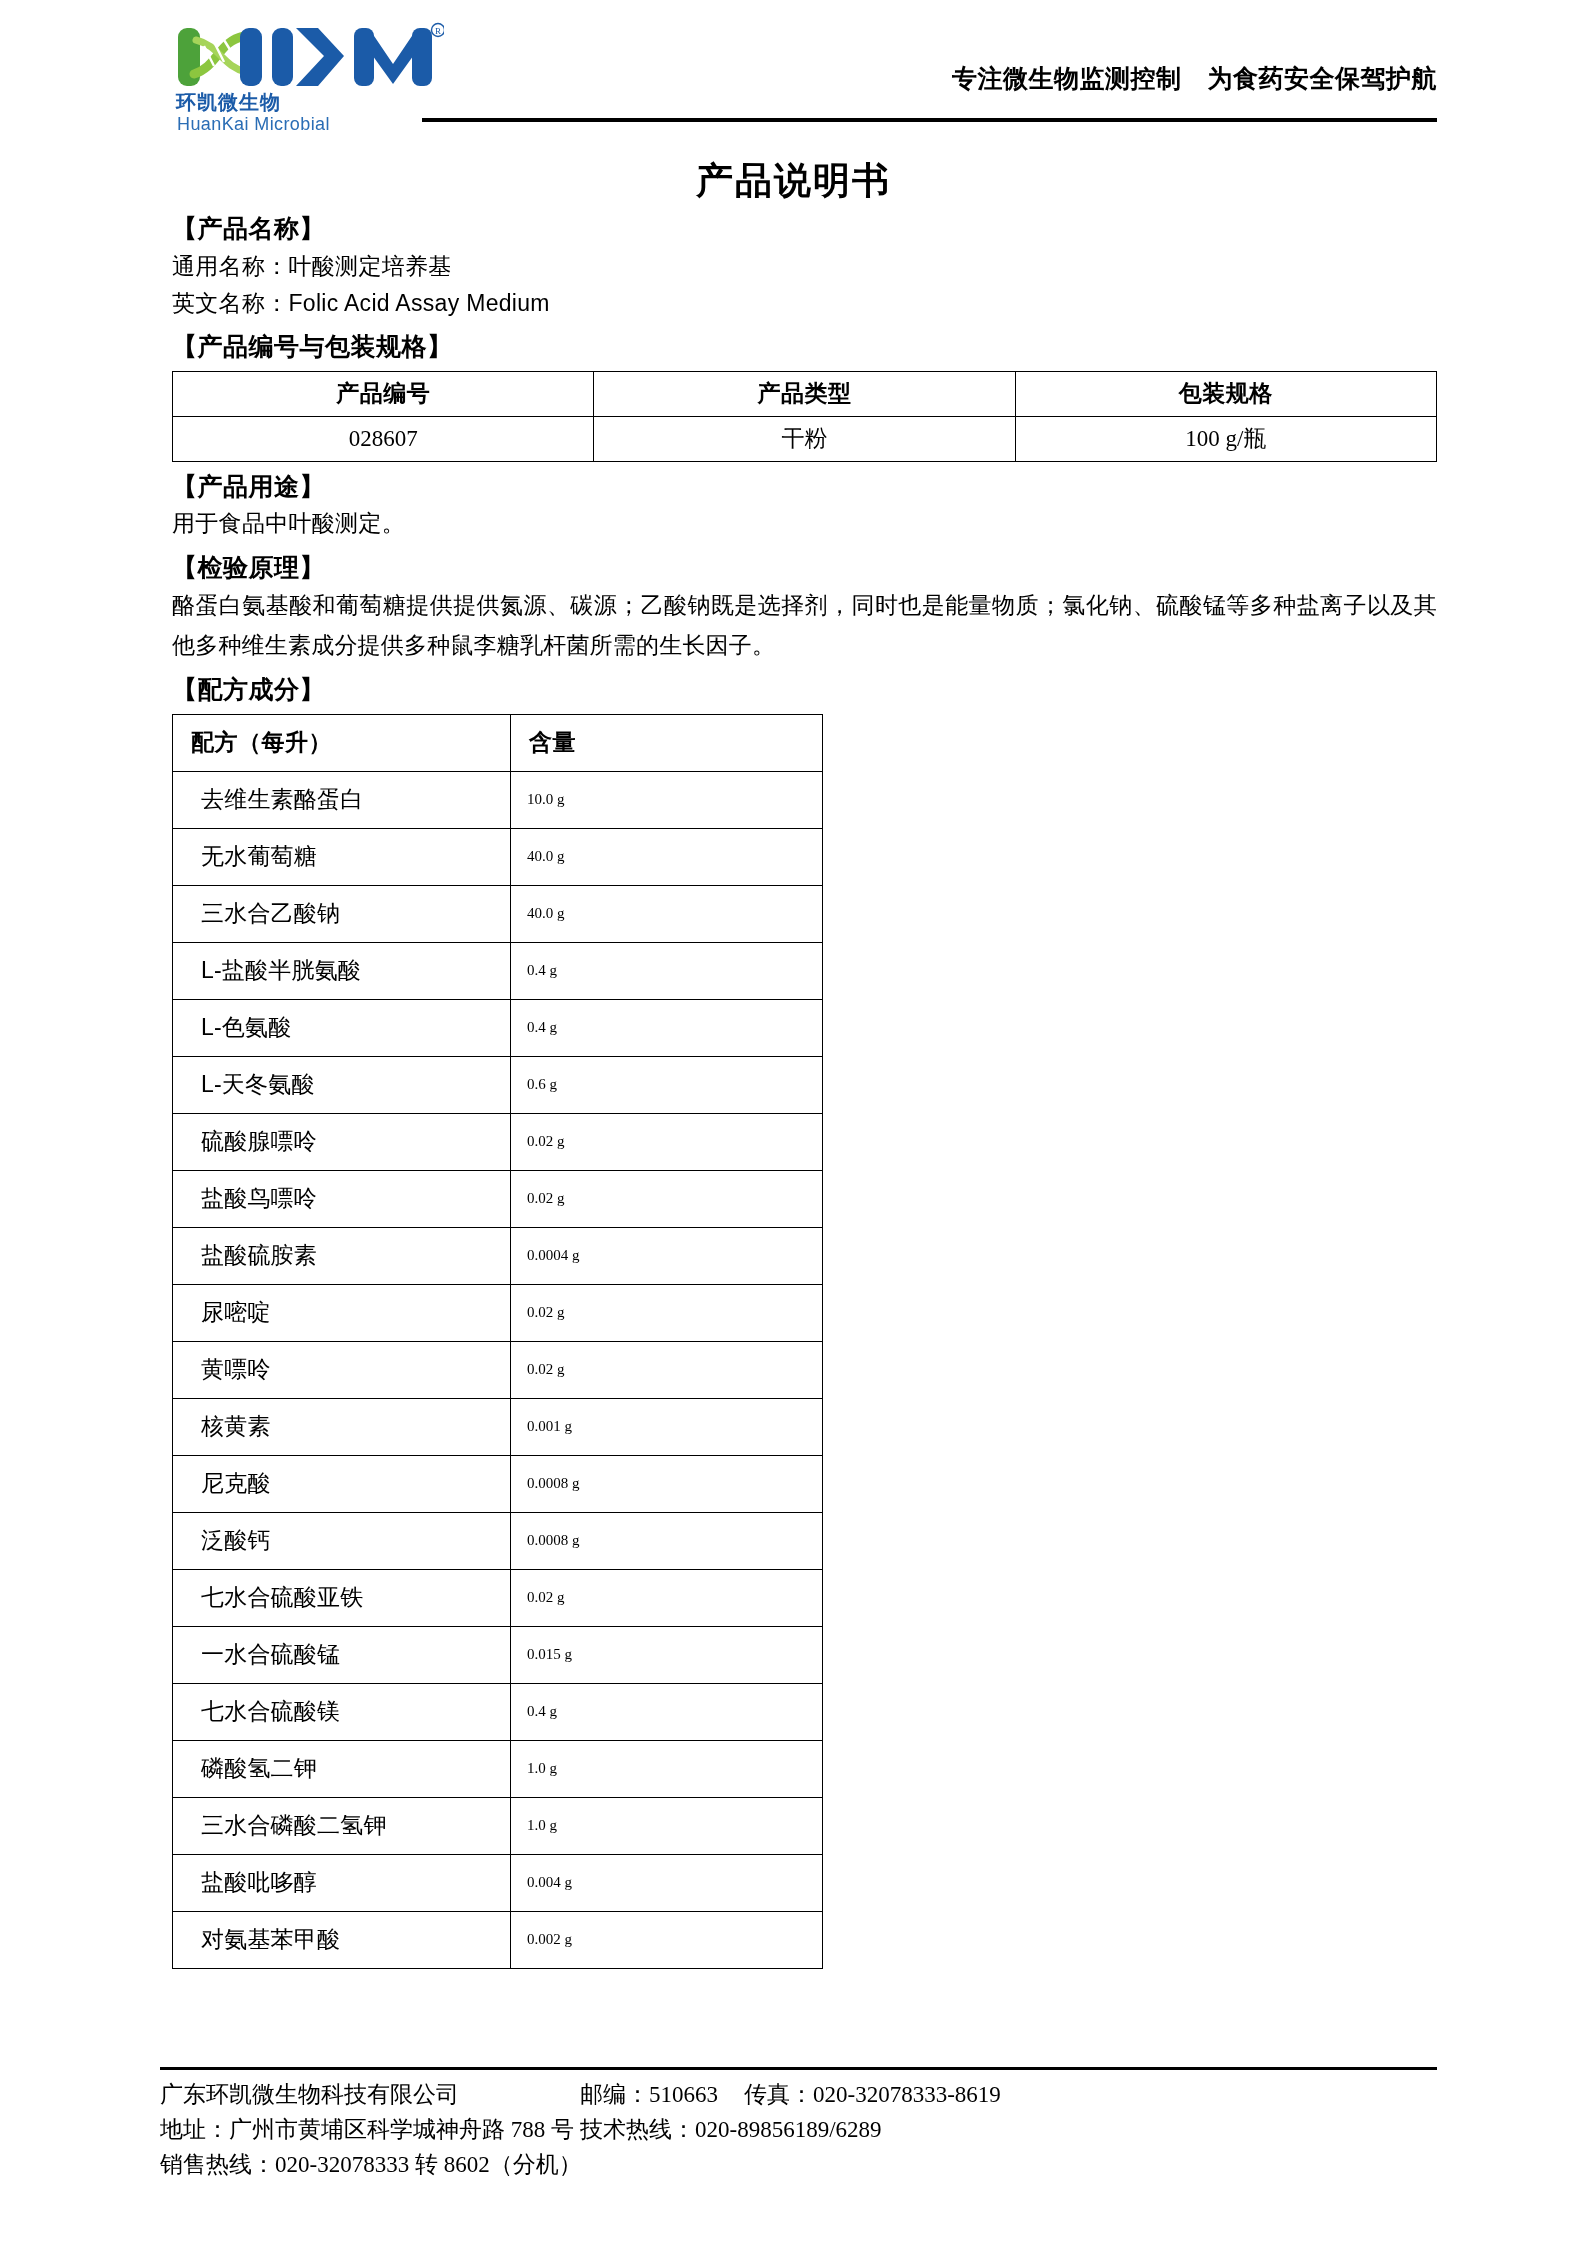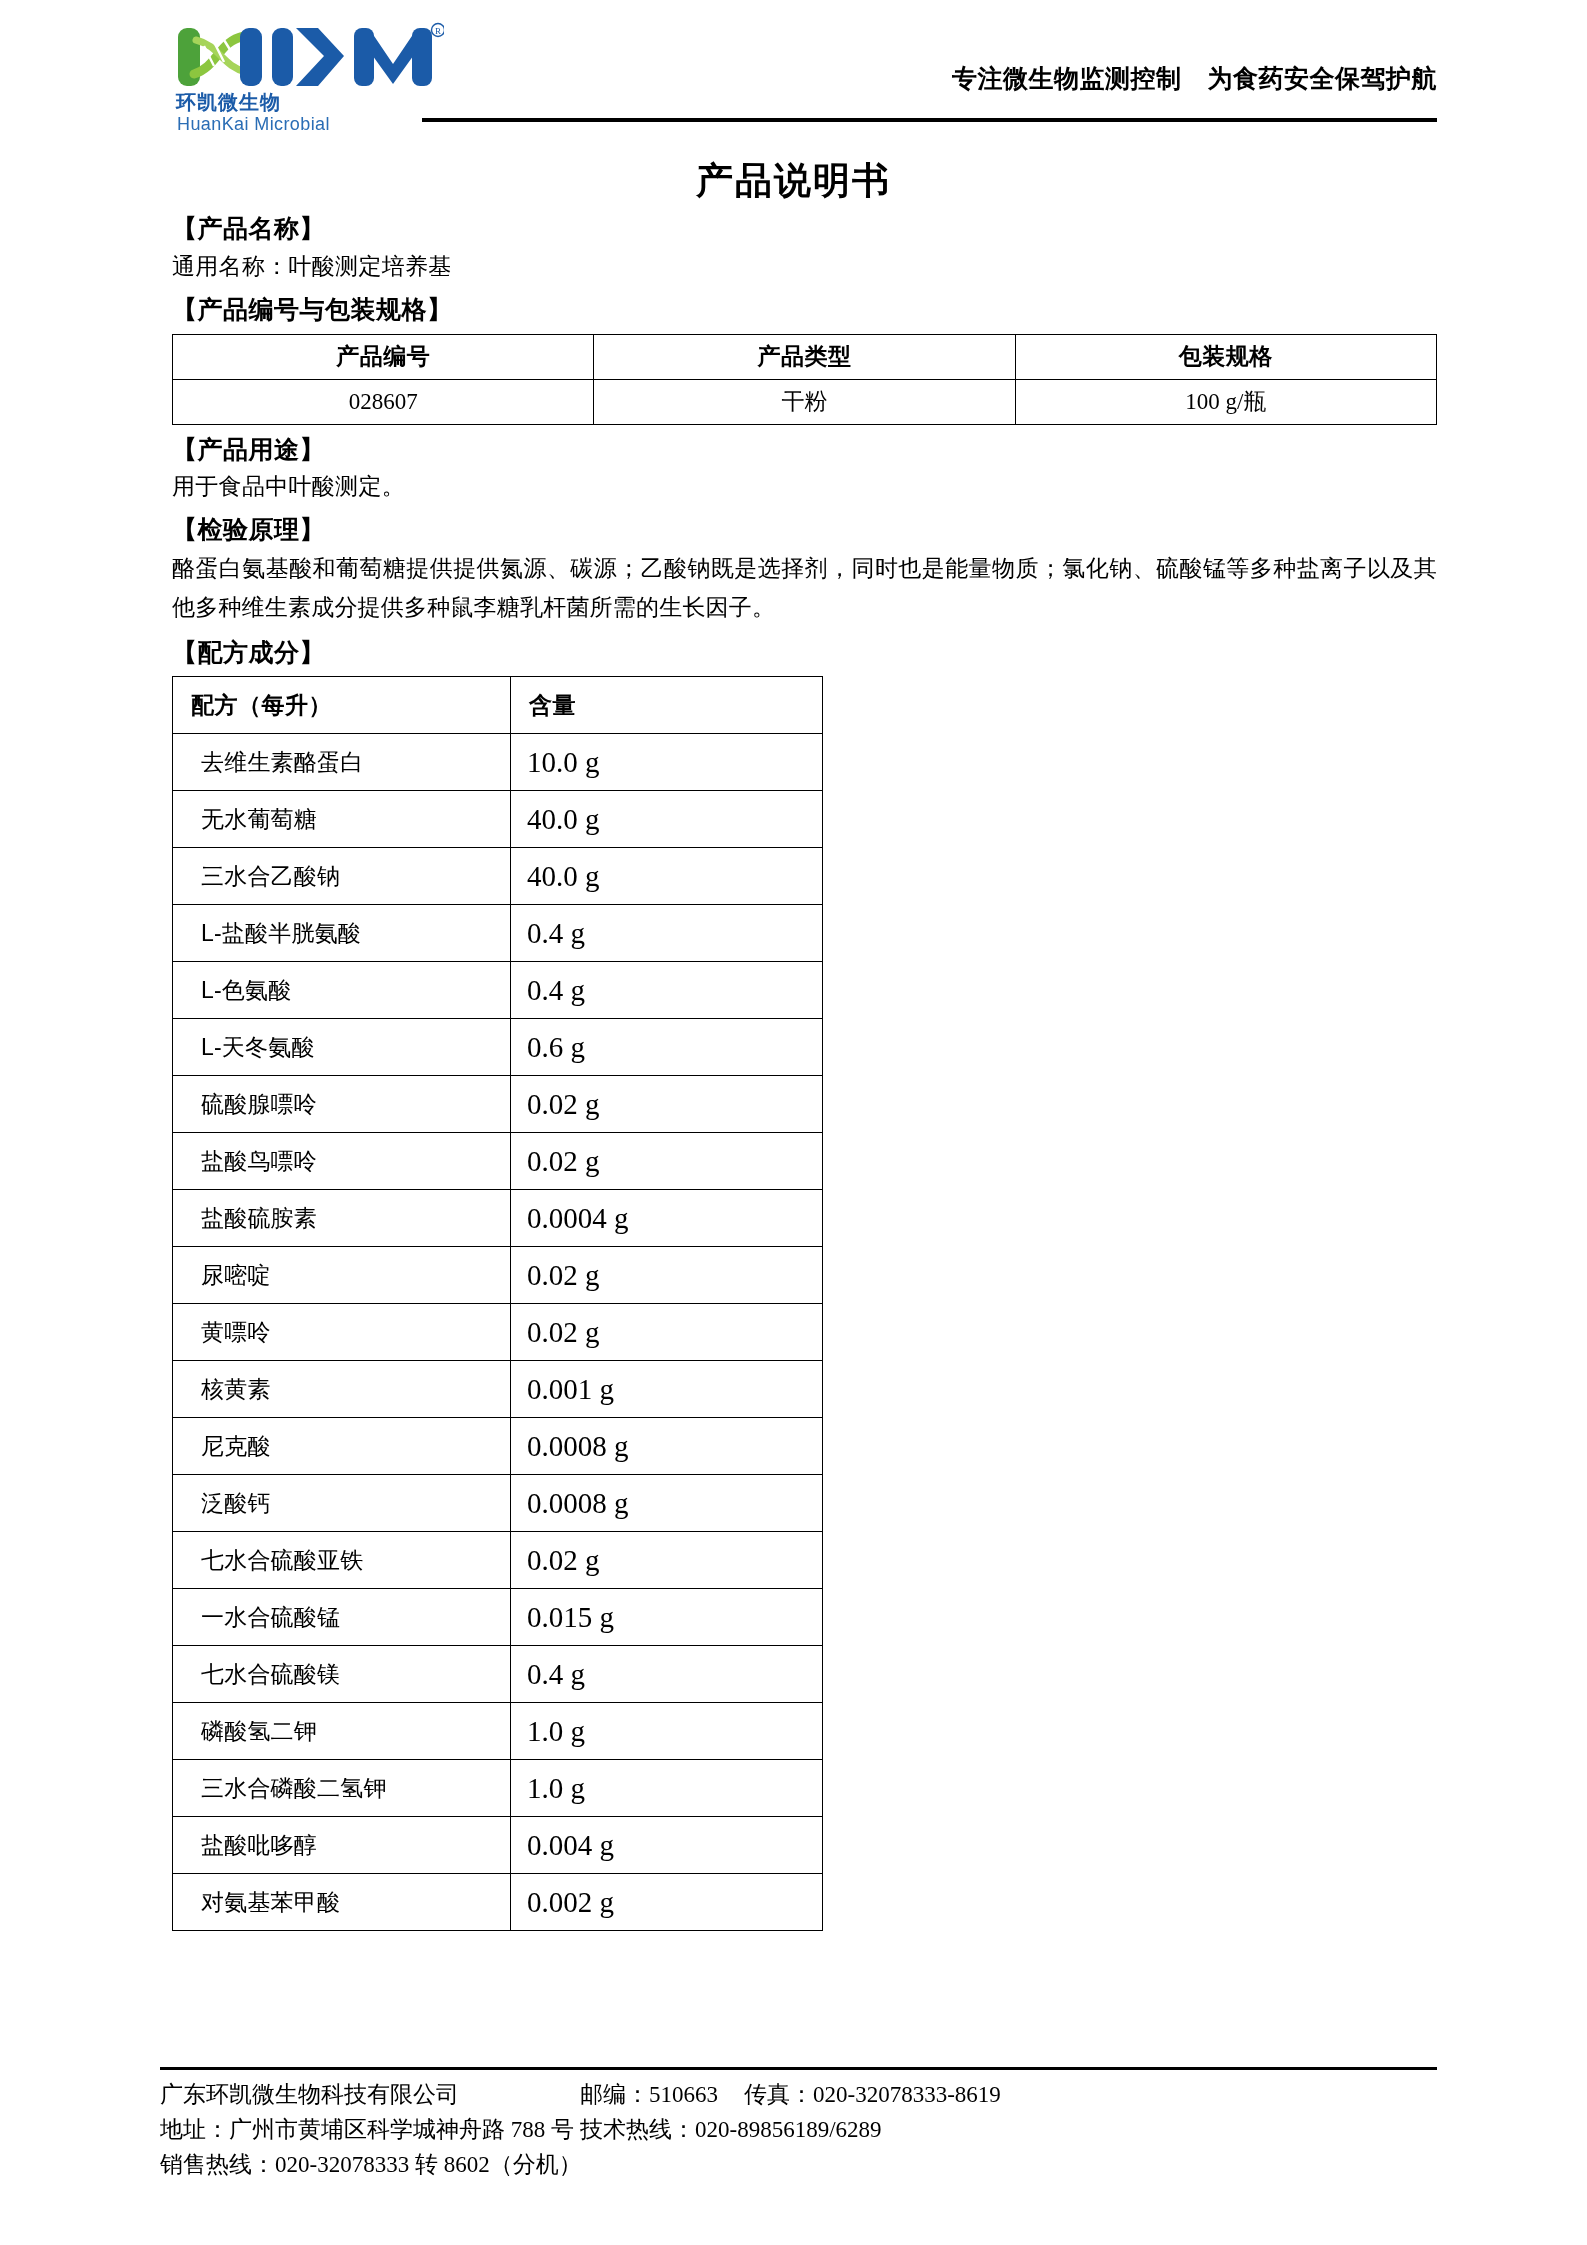--- a/index.html
+++ b/index.html
@@ -173,21 +173,21 @@
     letter-spacing: 0.5px;
   }
   table.formula td.name {
     font-family: "Liberation Sans", "DejaVu Sans", sans-serif;
     font-size: 23px;
     padding-left: 28px;
     letter-spacing: 0.2px;
   }
   table.formula td.amount {
     font-family: "Liberation Serif", "DejaVu Serif", serif;
-    font-size: 29px;
+    font-size: 15px;
     padding-left: 16px;
   }
   .col-name { width: 338px; }
   .col-amount { width: 312px; }
 
   
   .footer {
     position: absolute;
     left: 160px;
     right: 150px;
@@ -255,20 +255,23 @@
 
   <div class="titles">
     <div class="title-cn">产品说明书</div>
   </div>
 
   <div class="content">
 
     <div class="sec-head">【产品名称】</div>
     <div class="body-line">
       <span>通用名称：</span><span>叶酸测定培养基</span>
+    </div>
+    <div class="body-line">
+      <span>英文名称：</span><span>Folic Acid Assay Medium</span>
     </div>
 
     <div class="sec-head">【产品编号与包装规格】</div>
     <table class="spec">
       <thead>
         <tr>
           <th>产品编号</th>
           <th>产品类型</th>
           <th>包装规格</th>
         </tr>

